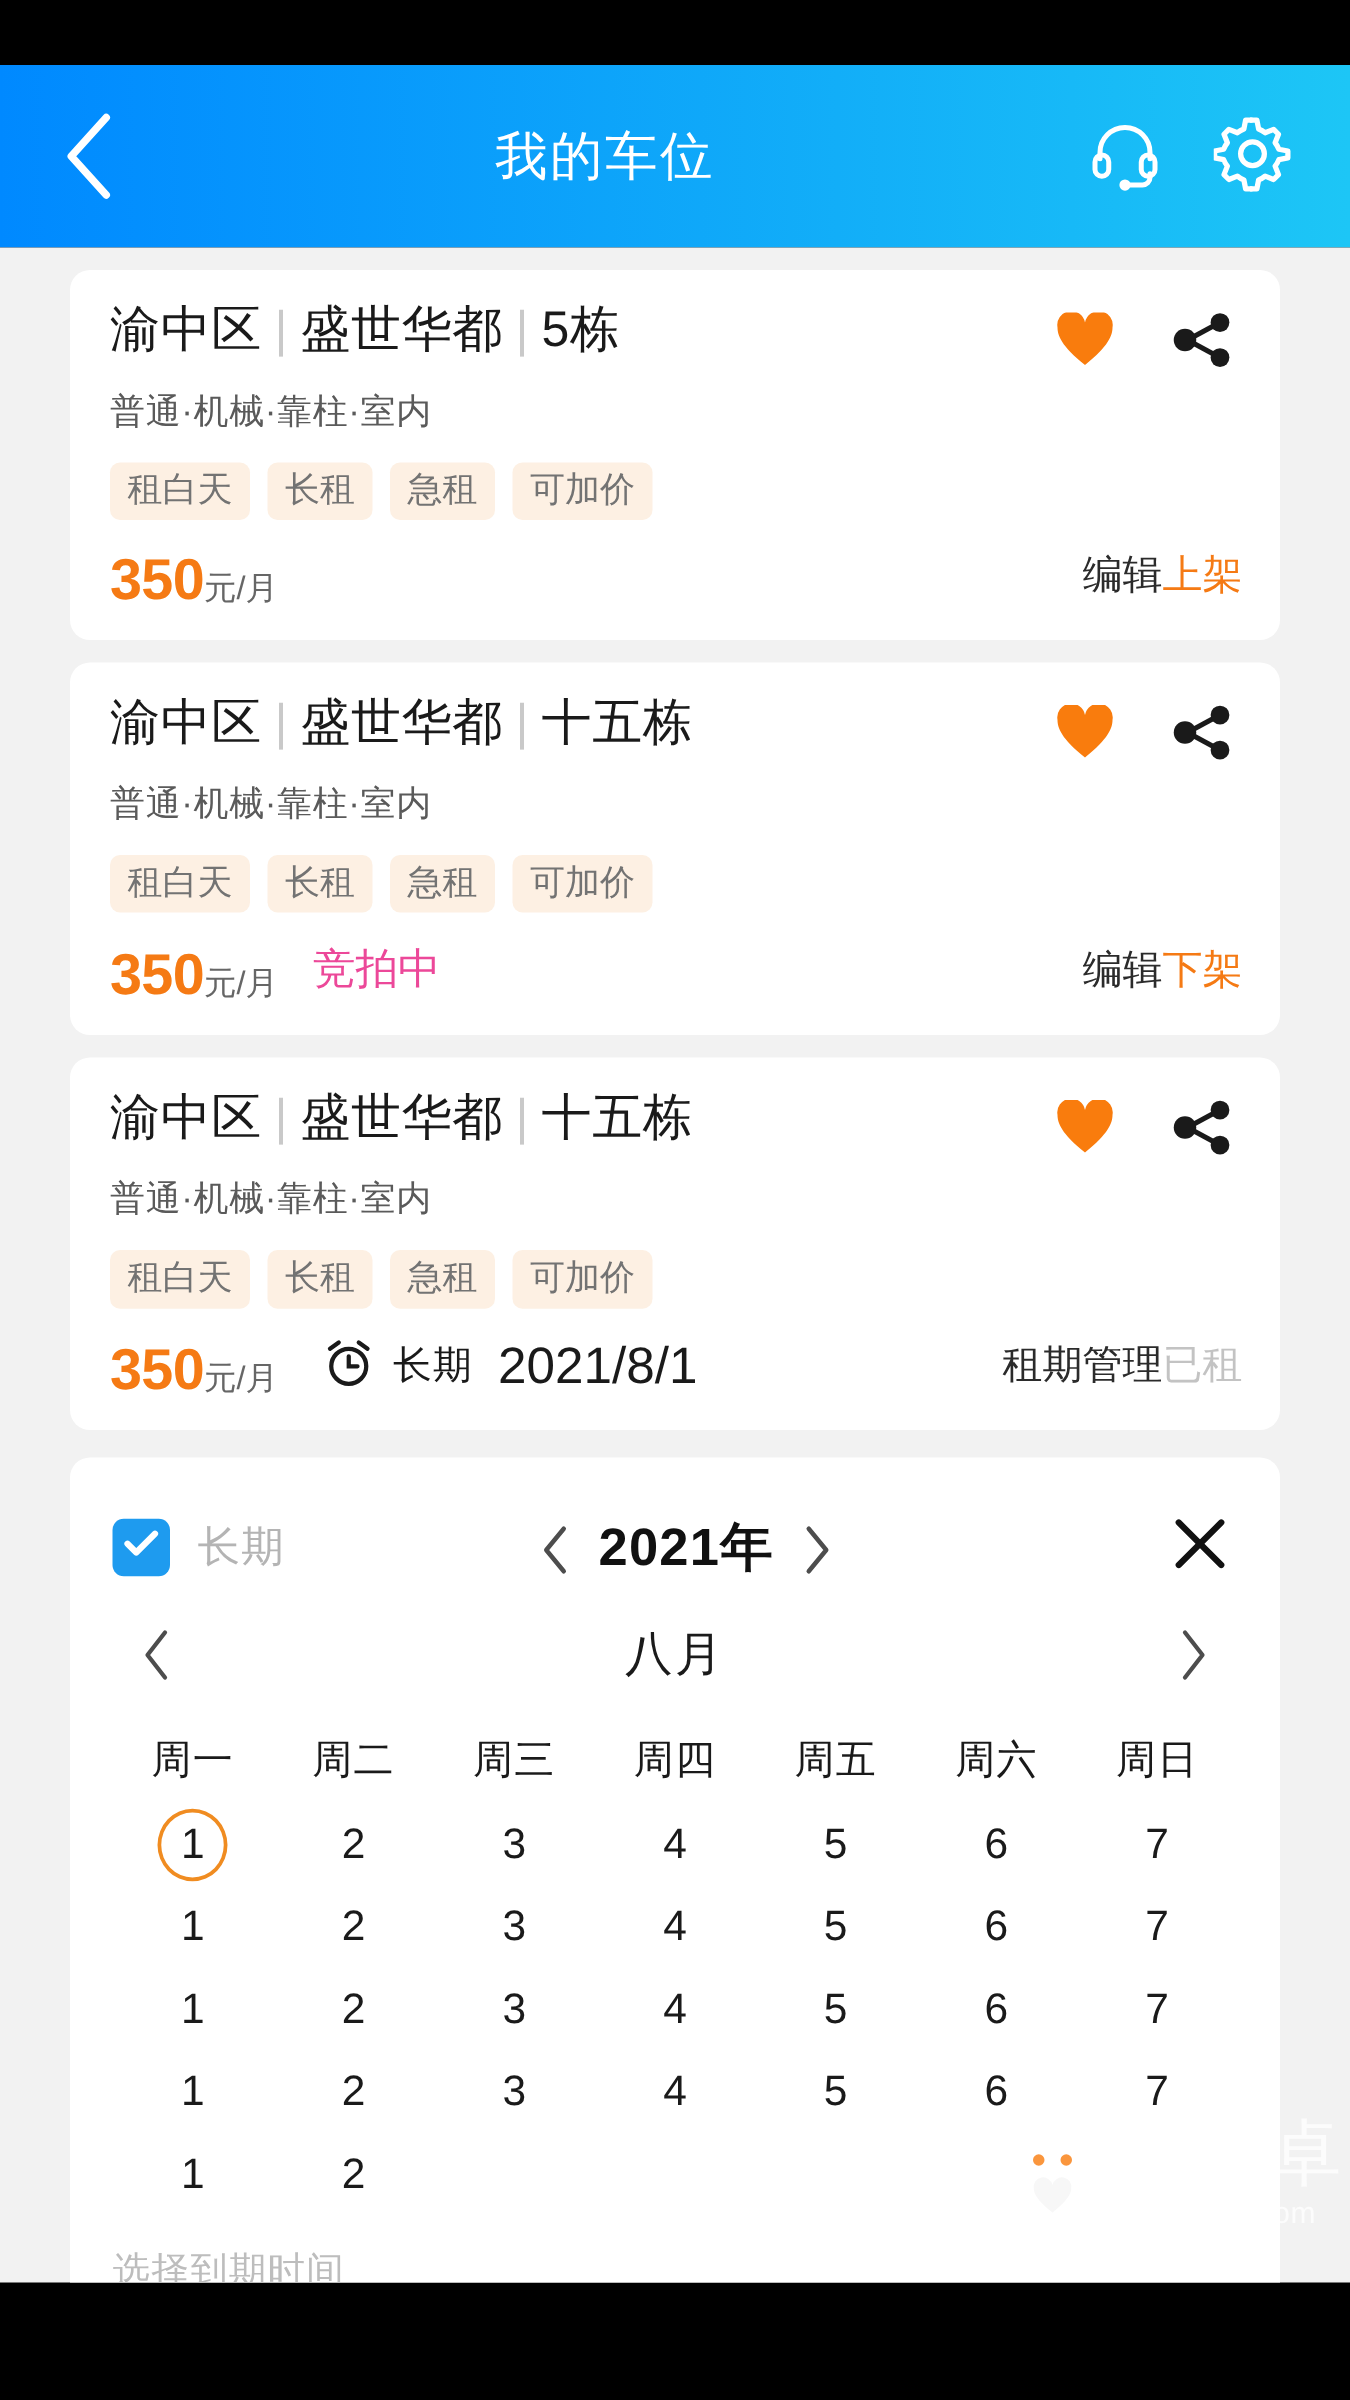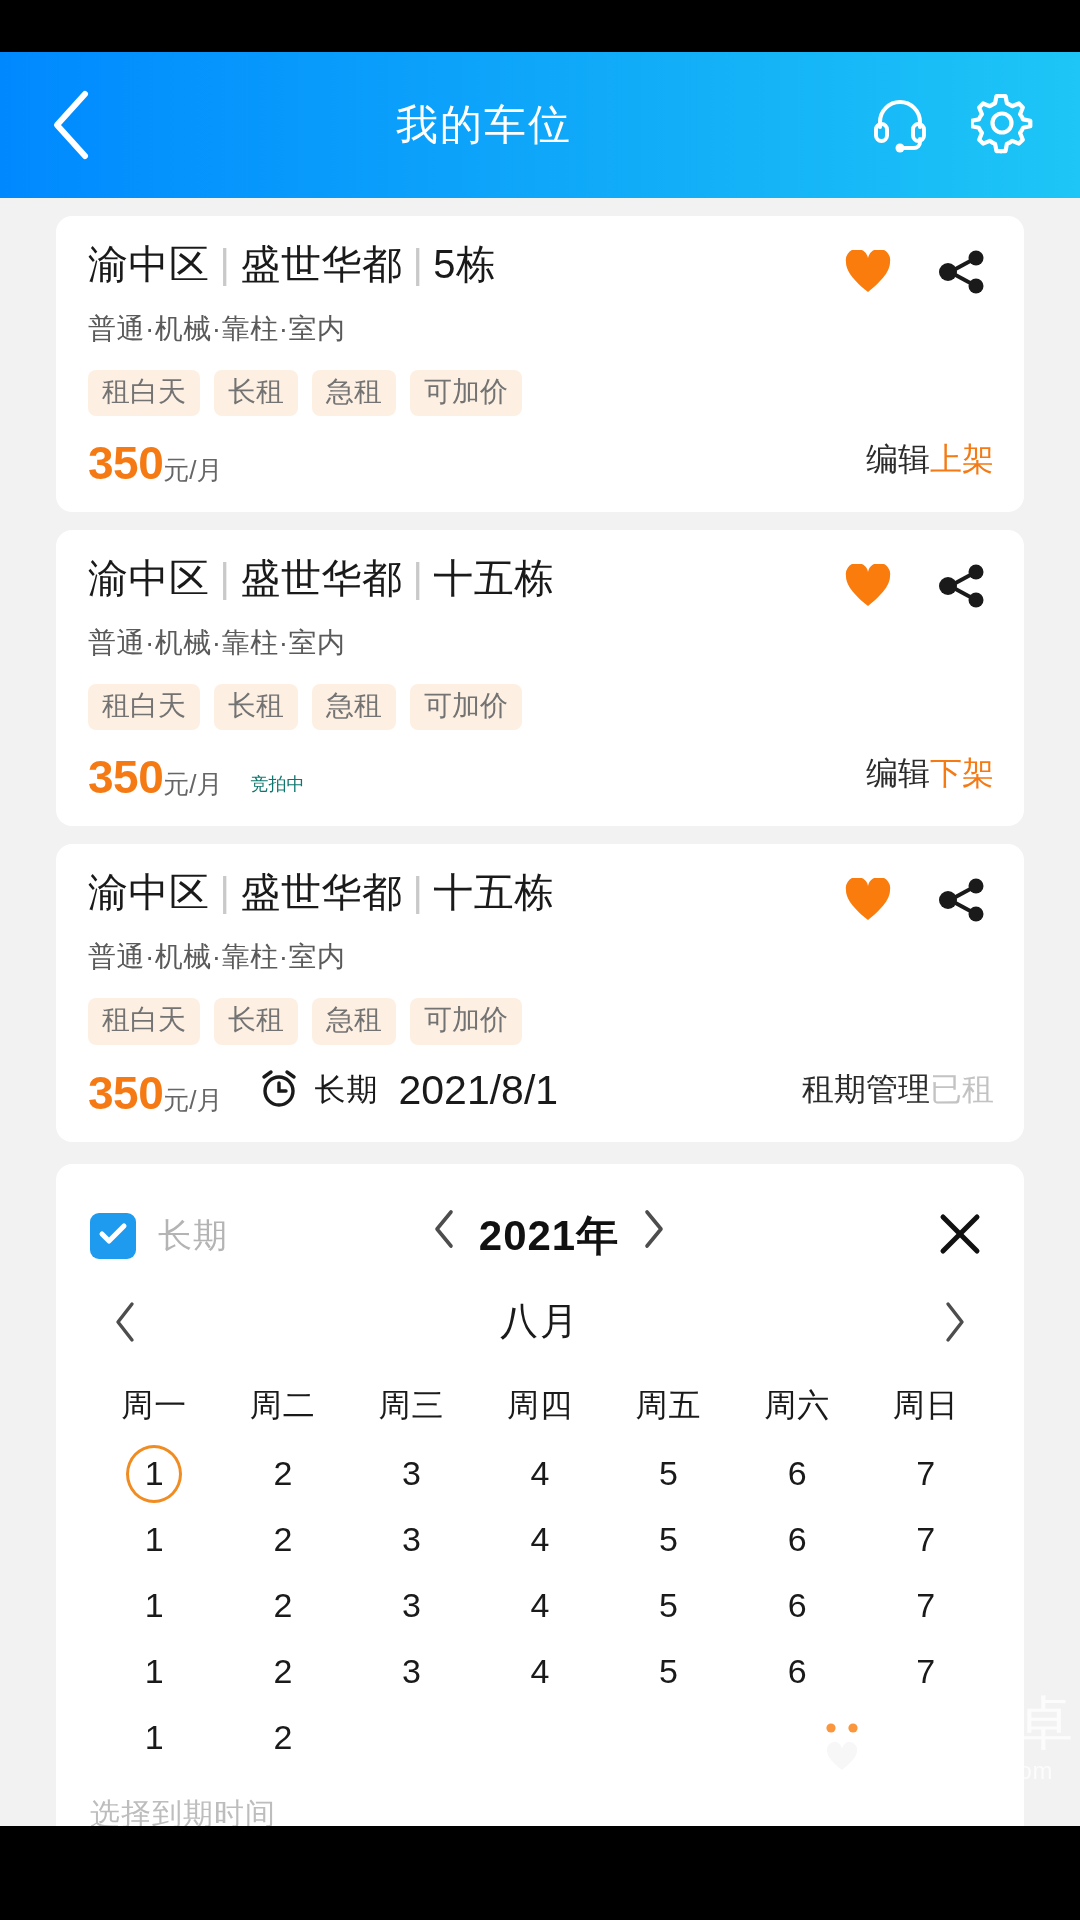--- a/index.html
+++ b/index.html
@@ -54,41 +54,41 @@
 
   .tag-row { margin-top:22px; display:flex; gap:14px; }
   .tag {
     background:#FDF0E3; color:#737373; font-size:28px;
     padding:6px 14px 8px 14px; border-radius:8px; line-height:1.15;
   }
 
   .card-bottom { margin-top:22px; display:flex; align-items:flex-end; }
   .price { color:#F57A14; font-weight:bold; font-size:46px; line-height:1; letter-spacing:-0.5px; }
   .price-unit { color:#666; font-size:26px; font-weight:normal; letter-spacing:0; }
-  .bid-status { color:#0f766e; font-size:18px; margin-left:28px; padding-bottom:4px; }
+  .bid-status { color:#ec4899; font-size:34px; margin-left:28px; padding-bottom:4px; }
   .lease-info { display:flex; align-items:center; margin-left:36px; padding-bottom:2px; }
   .lease-text { font-size:31px; color:#1A1A1A; margin-left:14px; letter-spacing:1px; }
   .lease-date { font-size:41px; color:#1A1A1A; margin-left:20px; }
   .card-actions { margin-left:auto; display:flex; align-items:flex-end; padding-bottom:4px; }
   .act { font-size:32px; color:#2B2B2B; }
   .act.accent { color:#F57A14; }
   .act.muted { color:#C3C3C3; }
 
   
   .calendar {
     margin:22px 56px 0 56px; background:#fff; border-radius:16px;
     padding:34px 34px 0 34px; height:800px; position:relative;
   }
   .cal-head { display:flex; align-items:center; height:76px; }
   .chk {
     width:46px; height:46px; border-radius:9px; background:#1E9BEF;
     display:flex; align-items:center; justify-content:center; flex:none;
   }
   .chk-label { font-size:34px; color:#B4B4B4; margin-left:22px; letter-spacing:1px; }
-  .year-nav { flex:1; display:flex; align-items:flex-start; justify-content:center; gap:22px; margin-left:-60px; }
+  .year-nav { flex:1; display:flex; align-items:flex-end; justify-content:center; gap:22px; margin-left:-60px; }
   .year-text { font-size:42px; font-weight:bold; color:#111; letter-spacing:1px; }
   .chev { color:#4D4D4D; }
   .close-btn { width:60px; height:60px; display:flex; align-items:center; justify-content:center; }
 
   .month-nav { display:flex; align-items:center; height:96px; padding:0 8px;gap:40px; }
   .month-text { flex:1; text-align:center; font-size:38px; color:#1A1A1A; letter-spacing:2px; }
   .mchev { width:54px; display:flex; align-items:center; justify-content:center; }
 
   .weekdays, .week-row { display:grid; grid-template-columns:repeat(7,1fr); }
   .weekdays { margin-top:14px; }

